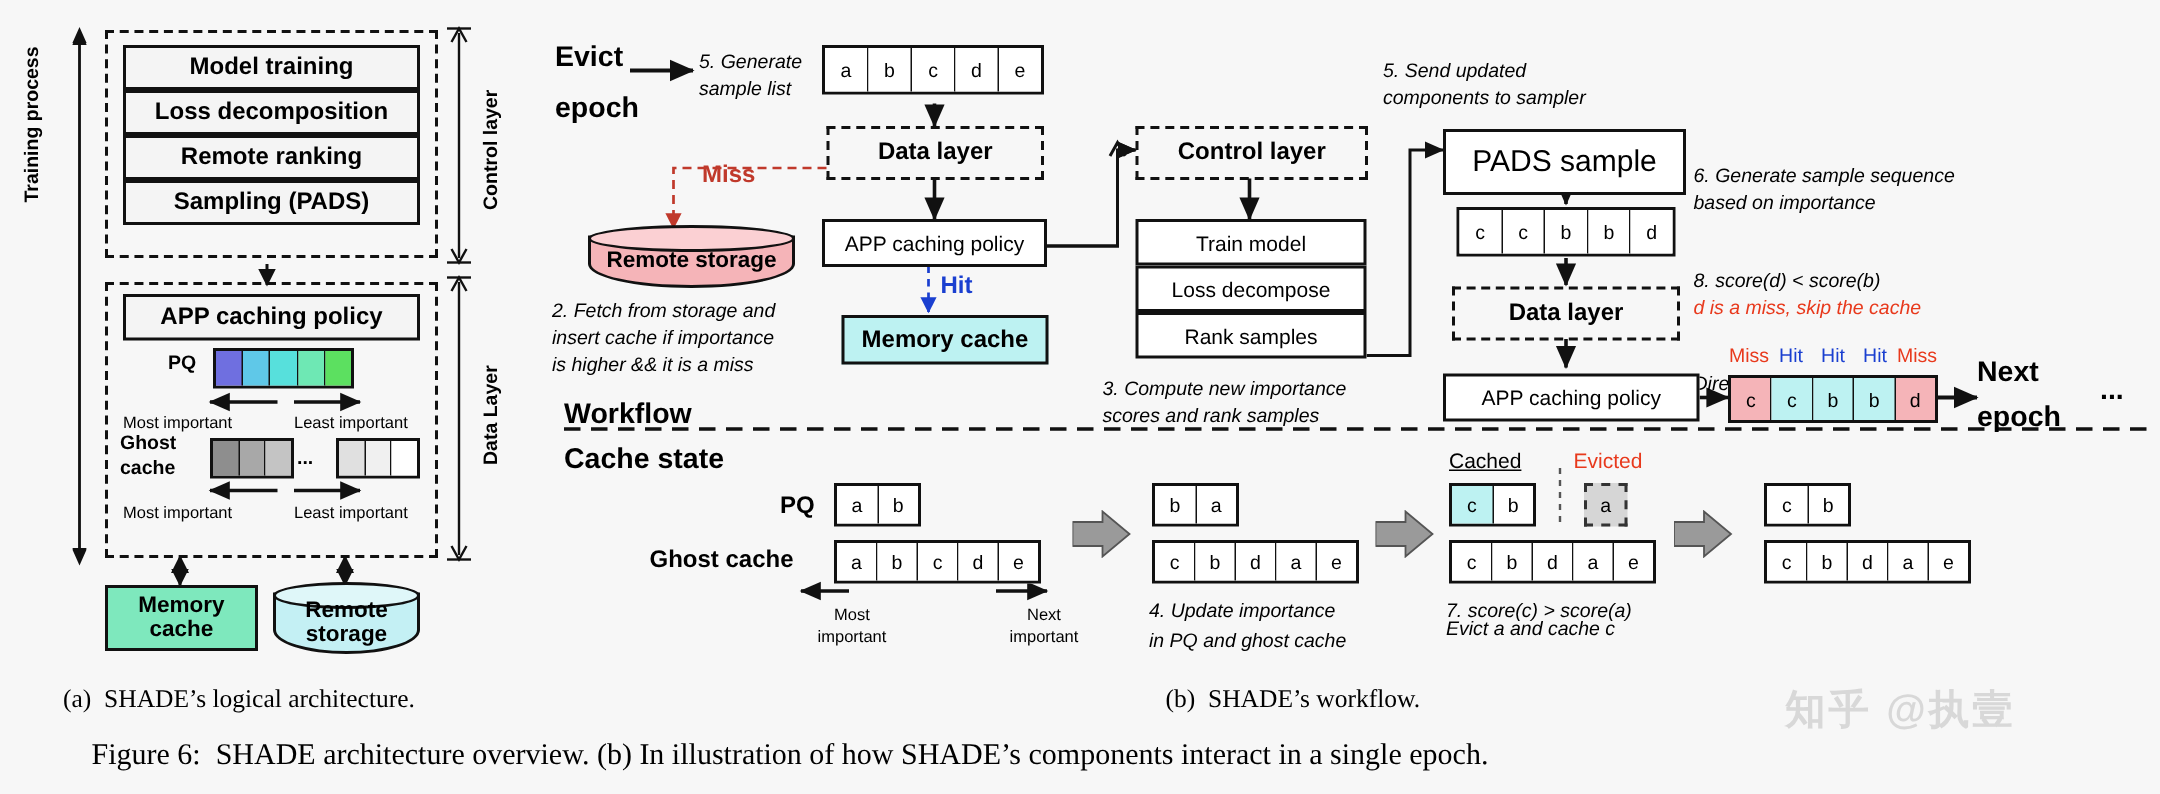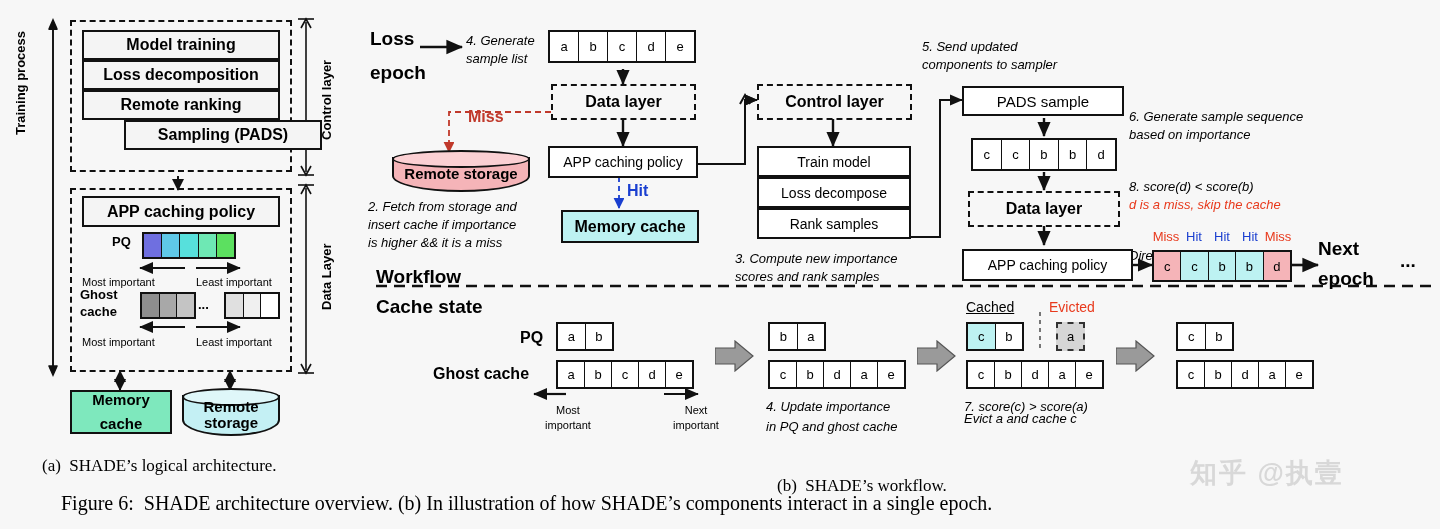--- a/index.html
+++ b/index.html
@@ -143,21 +143,21 @@
   <div class="t bold md" style="left:14px;top:135px;transform:rotate(-90deg);transform-origin:left top;width:140px;text-align:left;">Training process</div>
 
   <div class="t bold md" style="left:320px;top:140px;transform:rotate(-90deg);transform-origin:left top;width:110px;">Control layer</div>
 
   <div class="t bold md" style="left:320px;top:310px;transform:rotate(-90deg);transform-origin:left top;width:110px;">Data Layer</div>
 
   <div class="dreg" style="left:70px;top:20px;width:222px;height:152px;"></div>
   <div class="sbox lg" style="left:82px;top:30px;width:198px;height:30px;">Model training</div>
   <div class="sbox lg" style="left:82px;top:60px;width:198px;height:30px;">Loss decomposition</div>
   <div class="sbox lg" style="left:82px;top:90px;width:198px;height:30px;">Remote ranking</div>
-  <div class="sbox lg" style="left:82px;top:120px;width:198px;height:30px;margin-left:42px;">Sampling (PADS)</div>
+  <div class="sbox lg" style="left:82px;top:120px;width:198px;height:30px;">Sampling (PADS)</div>
 
   <div class="dreg" style="left:70px;top:188px;width:222px;height:184px;"></div>
   <div class="sbox lg" style="left:82px;top:196px;width:198px;height:31px;">APP caching policy</div>
 
   <div class="t bold md" style="left:112px;top:235px;">PQ</div>
   <div class="strip" style="left:142px;top:232px;width:94px;height:27px;" id="pq-strip-a">
       <div style="flex: 1 1 0px; background: rgb(111, 111, 224);"></div>
       <div style="flex: 1 1 0px; background: rgb(95, 200, 232);"></div>
       <div style="flex: 1 1 0px; background: rgb(87, 224, 220);"></div>
       <div style="flex: 1 1 0px; background: rgb(110, 232, 180);"></div>
@@ -176,38 +176,38 @@
   <div class="t bold md" style="left:198px;top:298px;">...</div>
   <div class="strip" style="left:224px;top:292px;width:56px;height:27px;" id="ghost-right-a">
       <div style="flex: 1 1 0px; background: rgb(224, 224, 224);"></div>
       <div style="flex: 1 1 0px; background: rgb(240, 240, 240);"></div>
       <div style="flex: 1 1 0px; background: rgb(255, 255, 255);"></div>
     </div>
   <div class="t sm" style="left:82px;top:336px;">Most important</div>
   <div class="t sm" style="left:196px;top:336px;">Least important</div>
 
   <div class="plainbox" style="left:70px;top:390px;width:102px;height:44px;background:#7ee8bd;border:2.5px solid #111;
-              flex-direction:column;font-weight:bold;font-size:15px;line-height:1.06;justify-content:space-between;">
+              flex-direction:column;font-weight:bold;font-size:15px;line-height:1.06;">
     <span>Memory</span>
     <span>cache</span>
   </div>
 
   <div class="cyl" style="left:182px;top:388px;width:98px;height:48px;">
     <div class="body" style="background:#c4f0f4;"></div>
     <div class="top" style="background:#dff7f9;"></div>
     <div class="lbl" style="font-size:15px;padding-top:5px;">
       <span>Remote</span>
       <span>storage</span>
     </div>
   </div>
 
-  <div class="t bold xl" style="left:370px;top:28px;">Loss</div>
+  <div class="t bold xl" style="left:370px;top:28px;">Evict</div>
   <div class="t bold xl" style="left:370px;top:62px;">epoch</div>
 
-  <div class="t ital md" style="left:466px;top:34px;">4. Generate</div>
+  <div class="t ital md" style="left:466px;top:34px;">5. Generate</div>
   <div class="t ital md" style="left:466px;top:52px;">sample list</div>
 
   <div class="strip" style="left:548px;top:30px;width:148px;height:33px;" id="sample-list">
       <div style="flex: 1 1 0px;">a</div>
       <div style="flex: 1 1 0px;">b</div>
       <div style="flex: 1 1 0px;">c</div>
       <div style="flex: 1 1 0px;">d</div>
       <div style="flex: 1 1 0px;">e</div>
     </div>
 
@@ -239,21 +239,21 @@
   <div class="plainbox" style="left:757px;top:146px;width:154px;height:31px;font-size:14px;background:#fff;">Train model</div>
   <div class="plainbox" style="left:757px;top:177px;width:154px;height:31px;font-size:14px;background:#fff;">Loss decompose</div>
   <div class="plainbox" style="left:757px;top:208px;width:154px;height:31px;font-size:14px;background:#fff;">Rank samples</div>
 
   <div class="t ital md" style="left:735px;top:252px;">3. Compute new importance</div>
   <div class="t ital md" style="left:735px;top:270px;">scores and rank samples</div>
 
   <div class="t ital md" style="left:922px;top:40px;">5. Send updated</div>
   <div class="t ital md" style="left:922px;top:58px;">components to sampler</div>
 
-  <div class="plainbox" style="left:962px;top:86px;width:162px;height:30px;font-size:15px;background:#fff;">PADS sample</div>
+  <div class="plainbox" style="left:962px;top:86px;width:162px;height:44px;font-size:20px;background:#fff;">PADS sample</div>
 
   <div class="strip" style="left:971px;top:138px;width:146px;height:33px;" id="pads-seq">
       <div style="flex: 1 1 0px;">c</div>
       <div style="flex: 1 1 0px;">c</div>
       <div style="flex: 1 1 0px;">b</div>
       <div style="flex: 1 1 0px;">b</div>
       <div style="flex: 1 1 0px;">d</div>
     </div>
 
   <div class="t ital md" style="left:1129px;top:110px;">6. Generate sample sequence</div>
@@ -364,18 +364,18 @@
     </div>
   <div class="strip" style="left:1176px;top:360px;width:138px;height:29px;" id="s4gh">
       <div style="flex: 1 1 0px;">c</div>
       <div style="flex: 1 1 0px;">b</div>
       <div style="flex: 1 1 0px;">d</div>
       <div style="flex: 1 1 0px;">a</div>
       <div style="flex: 1 1 0px;">e</div>
     </div>
 
   <div class="t" style="left:42px;top:456px;font-family:'Liberation Serif',serif;font-size:17px;">(a)  SHADE’s logical architecture.</div>
-  <div class="t" style="left:777px;top:476px;font-family:'Liberation Serif',serif;font-size:17px;">(b)  SHADE’s workflow.</div>
+  <div class="t" style="left:777px;top:456px;font-family:'Liberation Serif',serif;font-size:17px;">(b)  SHADE’s workflow.</div>
   <div class="t" style="left:61px;top:492px;font-family:'Liberation Serif',serif;font-size:20px;">Figure 6:  SHADE architecture overview. (b) In illustration of how SHADE’s components interact in a single epoch.</div>
 
   <div class="wm" style="left:1190px;top:455px;">知乎 @执壹</div>
 
 </div>
 
 </body></html>

